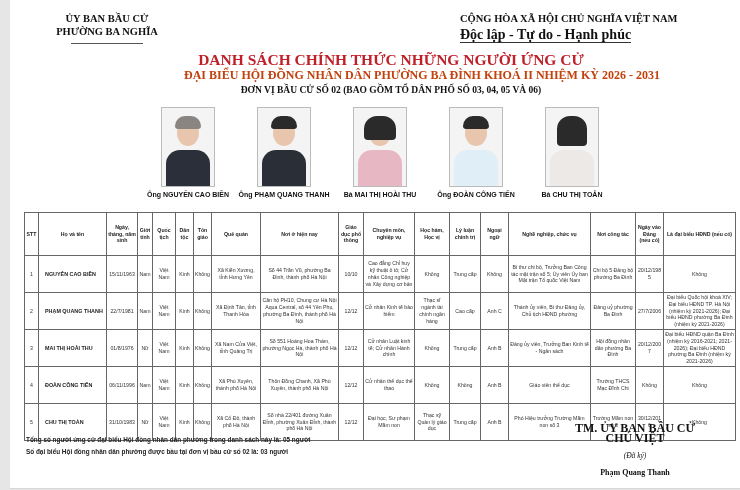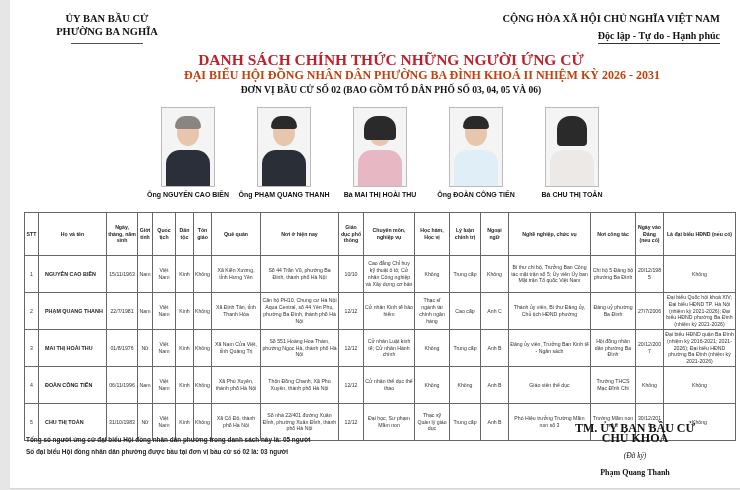--- a/index.html
+++ b/index.html
@@ -1,23 +1,23 @@
 <!DOCTYPE html>
 <html><head>
 <meta charset="utf-8">
 <style>
   html, body { margin:0; padding:0; }
   body { width:740px; height:490px; background:#e6e6e6; overflow:hidden; position:relative; font-family:"Liberation Sans", sans-serif; }
   .page { position:absolute; left:2px; top:0; width:730px; height:488px; background:#ffffff; border-right:1px solid #d6d6d6; border-bottom:1px solid #d6d6d6;margin-left:8px; }
   .serif { font-family:"Liberation Serif", serif; }
   .hdr-left { position:absolute; left:28px; top:12px; width:138px; text-align:center; font-weight:bold; font-size:10.5px; line-height:13px; color:#111; }
   .hdr-left .rule { width:72px; height:1px; background:#555; margin:5px auto 0; }
-  .hdr-right { position:absolute; left:450px; top:12px; width:260px; text-align:right; font-weight:bold; color:#111; }
+  .hdr-right { position:absolute; left:450px; top:12px; width:260px; text-align:left; font-weight:bold; color:#111; }
   .hdr-right .l1 { font-size:10.5px; line-height:13px; }
-  .hdr-right .l2 { font-size:10px; line-height:13px; display:inline-block; border-bottom:1px solid #333; padding-bottom:1px; }
+  .hdr-right .l2 { font-size:14px; line-height:13px; display:inline-block; border-bottom:1px solid #333; padding-bottom:1px; }
   .title { position:absolute; left:16px; width:730px; text-align:center; font-weight:bold; }
   .t1 { top:51px; font-size:15.5px; color:#c0202a; }
   .t2 { top:68px; font-size:12px; color:#c2410c;padding-left:31px; }
   .t3 { top:85px; font-size:9.5px; color:#111; }
   .cands { position:absolute; left:130px; top:107px; width:480px; height:70px; }
   .cand { position:absolute; top:0; width:96px; text-align:center; }
   .photo { width:52px; height:78px; margin:0 auto; border:1px solid #bbb; background:#f4f4f4; position:relative; overflow:hidden; }
   .photo .head { position:absolute; left:15px; top:12px; width:22px; height:26px; border-radius:50%; background:#e8c6ad; }
   .photo .hair { position:absolute; left:13px; top:8px; width:26px; height:13px; border-radius:13px 13px 4px 4px; background:#2a2a2a; }
   .photo .body { position:absolute; left:4px; top:42px; width:44px; height:40px; border-radius:14px 14px 0 0; }
@@ -243,18 +243,18 @@
     </tbody>
   </table>
 
   <div class="totals">
     <div>Tổng số người ứng cử đại biểu Hội đồng nhân dân phường trong danh sách này là: 05 người</div>
     <div>Số đại biểu Hội đồng nhân dân phường được bầu tại đơn vị bầu cử số 02 là: 03 người</div>
   </div>
 
   <div class="sign serif">
     <div class="s1">TM. ỦY BAN BẦU CỬ</div>
-    <div class="s1">CHỦ KHOÁ</div>
+    <div class="s1">CHỦ VIỆT</div>
     <div class="s2">(Đã ký)</div>
     <div class="s3">Phạm Quang Thanh</div>
   </div>
 
 </div>
 
 </body></html>

